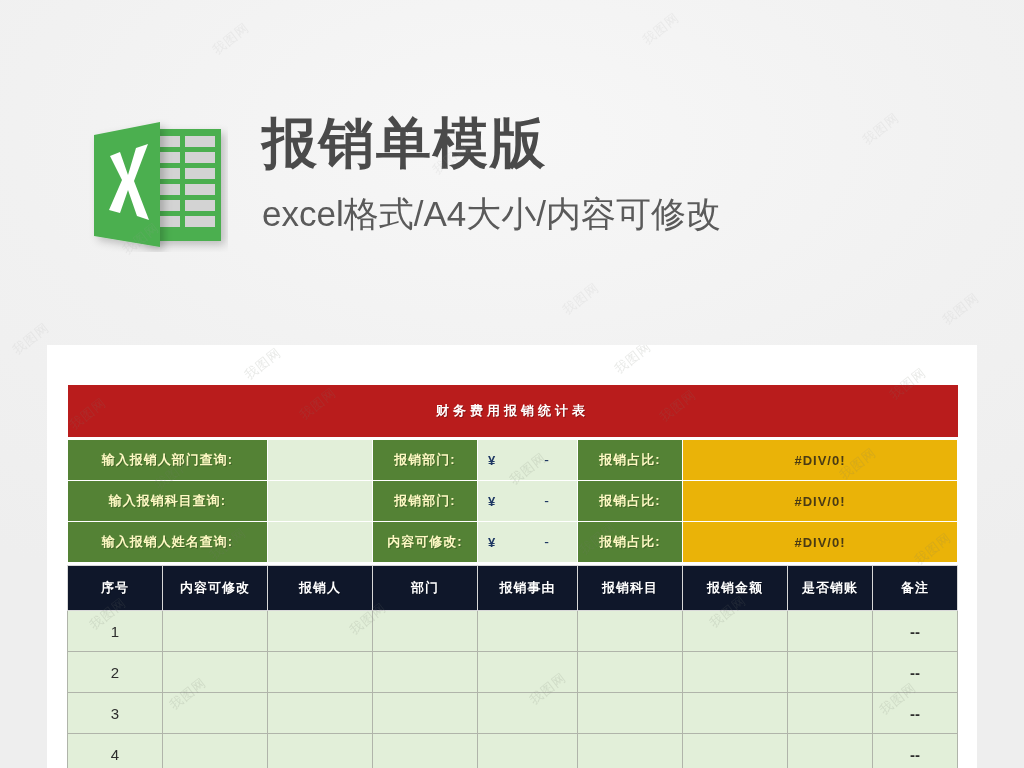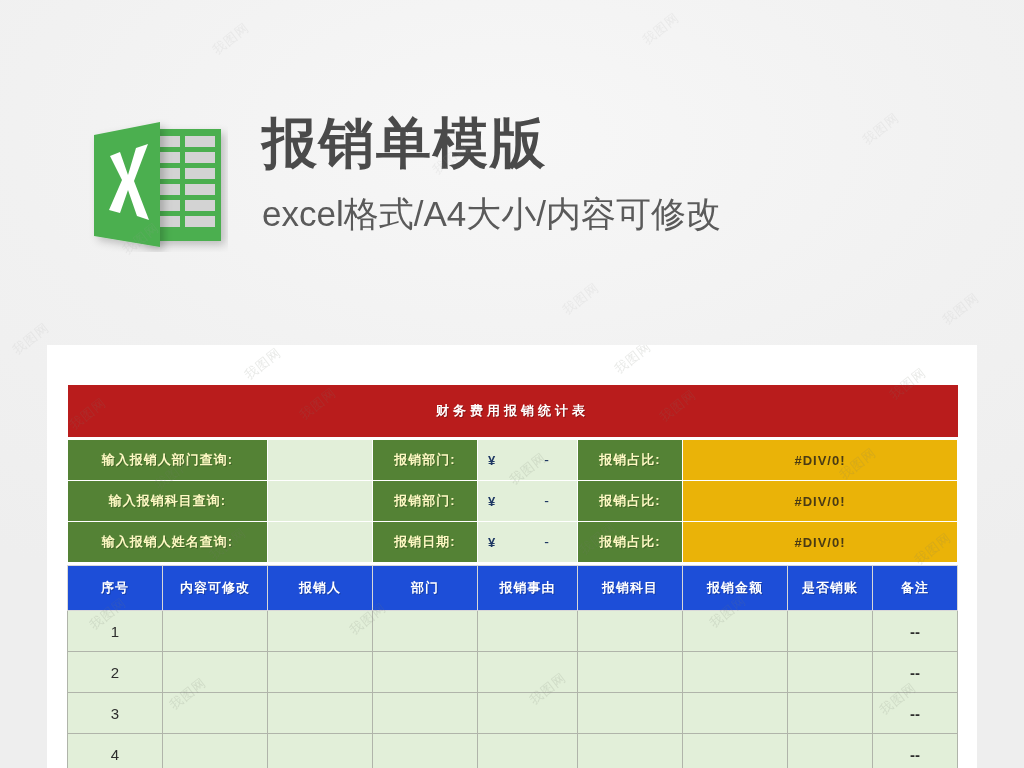--- a/index.html
+++ b/index.html
@@ -169,21 +169,21 @@
     background: #eab308;
     border: 1px solid #ffffff;
     color: #4a3b14;
     font-size: 13px;
     letter-spacing: 1px;
     font-weight: bold;
   }
 
   
   .colhead {
-    background: #1d4ed8;
+    background: #0f172a;
     color: #ffffff;
     font-size: 13px;
     font-weight: bold;
     letter-spacing: 1px;
     border: 1px solid #d8d8d8;
     height: 44px !important;
     text-shadow: 1px 1px 0 rgba(0,0,0,0.22);
   }
 
   
@@ -308,21 +308,21 @@
             <span class="yen">¥</span>
             <span class="dash">-</span>
           </td>
           <td class="qlabel">报销占比:</td>
           <td class="errval" colspan="3">#DIV/0!</td>
         </tr>
 
         <tr>
           <td class="qlabel" colspan="2">输入报销人姓名查询:</td>
           <td class="qinput"></td>
-          <td class="qlabel">报销日期:</td>
+          <td class="qlabel">内容可修改:</td>
           <td class="amount">
             <span class="yen">¥</span>
             <span class="dash">-</span>
           </td>
           <td class="qlabel">报销占比:</td>
           <td class="errval" colspan="3">#DIV/0!</td>
         </tr>
 
         <tr class="gap">
               <td colspan="9"></td>

